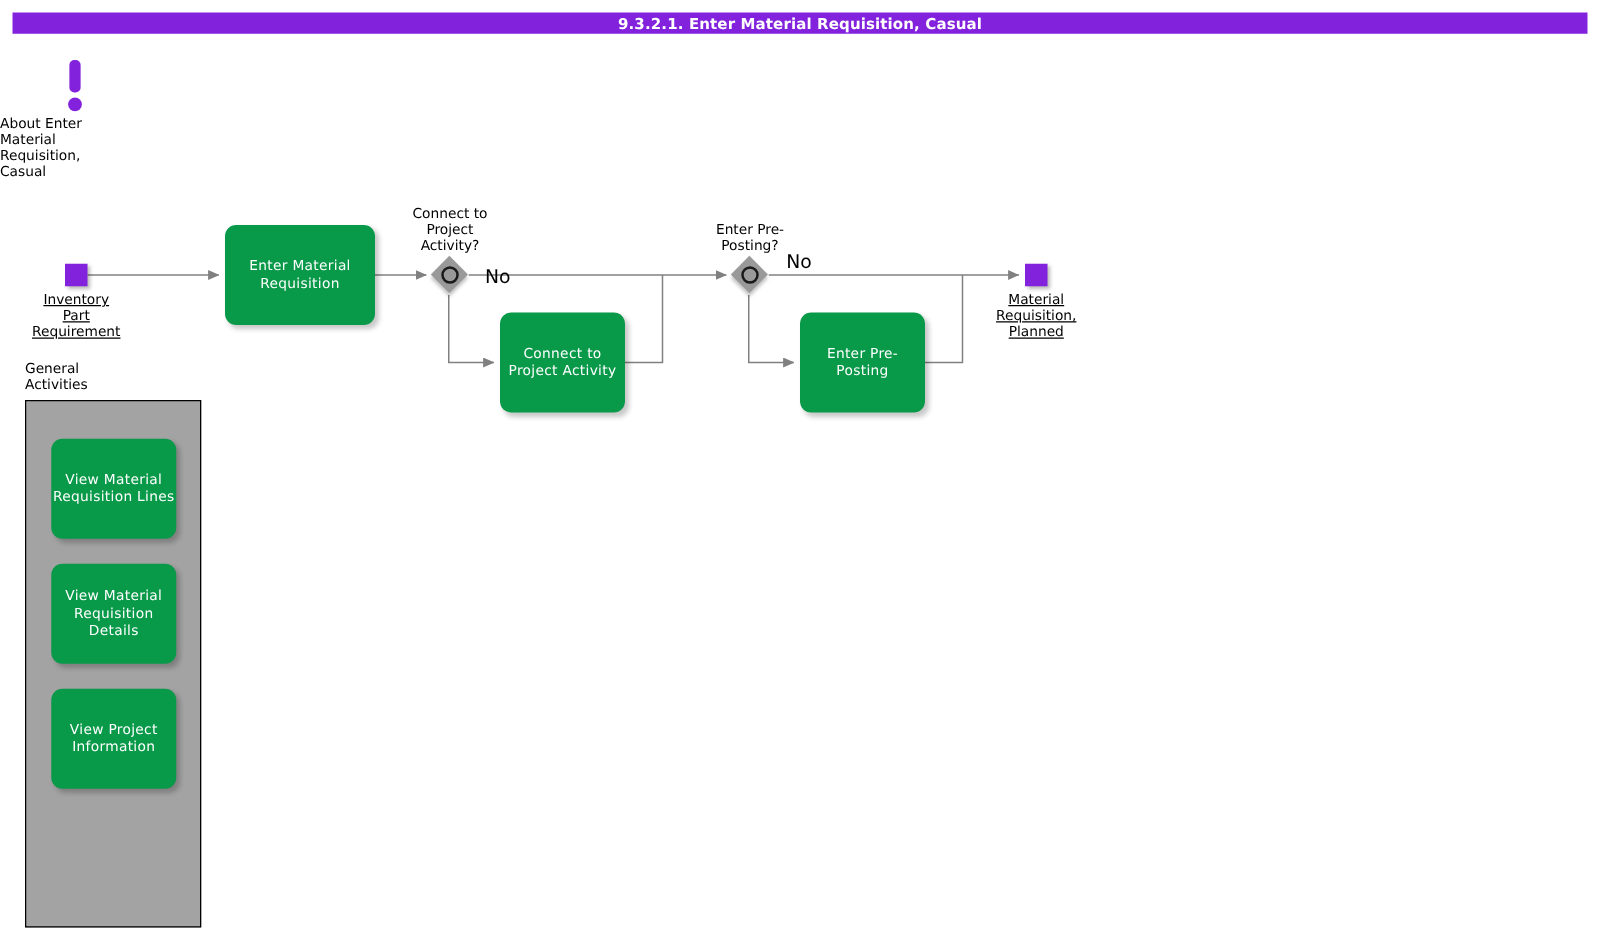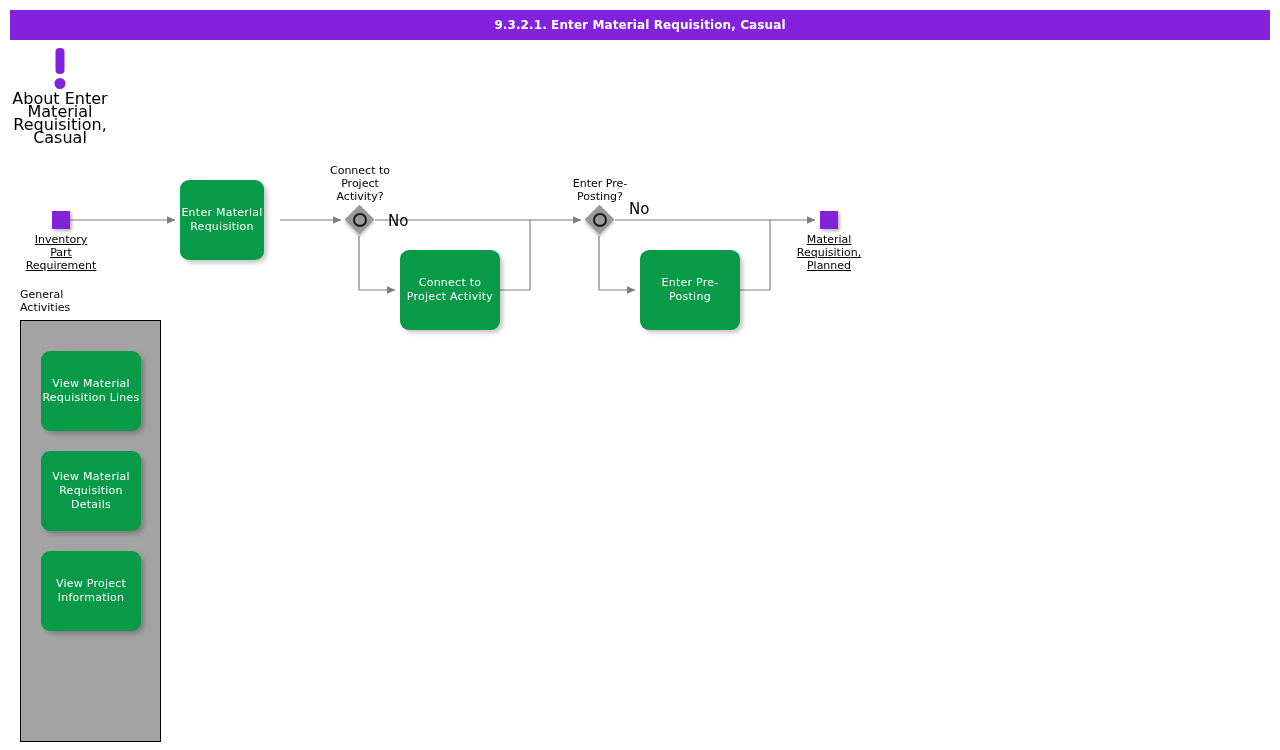--- a/index.html
+++ b/index.html
@@ -16,21 +16,21 @@
     font-family: "DejaVu Sans", "Liberation Sans", sans-serif;
     color: #000000;
   }
 
   
   #title-bar {
     position: absolute;
     left: 10px;
     top: 10px;
     width: 1260px;
-    height: 30px;
+    height: 17px;
     background: #8222dd;
     display: flex;
     align-items: center;
     justify-content: center;
   }
   #title-bar .title-text {
     color: #ffffff;
     font-size: 12px;
     font-weight: bold;
     font-family: "DejaVu Sans", "Liberation Sans", sans-serif;
@@ -169,24 +169,24 @@
     left: 50%;
     top: 30px;
     transform: translateX(-50%);
     width: 11px;
     height: 11px;
     background: #8222dd;
     border-radius: 50%;
   }
   #about-annotation .about-label {
     margin-top: 2px;
-    font-size: 16px;
-    line-height: 13px;
-    white-space: pre;
-    text-align: center;
+    font-size: 11px;
+    line-height: 13px;
+    white-space: pre;
+    text-align: left;
     color: #000000;
   }
 
   
   #general-activities-group {
     position: absolute;
     left: 20px;
     top: 320px;
     width: 141px;
     height: 422px;
@@ -256,21 +256,21 @@
 Casual</div>
 </div>
 
 <div class="node" style="left:52px; top:211px;">
   <div class="event-square"></div>
   <div class="event-label">Inventory
 Part
 Requirement</div>
 </div>
 
-<div class="node task-box" style="left:180px; top:180px; width:84px; height:80px;">Enter Material
+<div class="node task-box" style="left:180px; top:180px; width:120px; height:80px;">Enter Material
 Requisition</div>
 
 <div class="node" style="left:345px; top:205px; width:30px; height:30px;">
   <div class="gateway" style="left:0; top:0;">
     <div class="diamond"></div>
     <div class="ring"></div>
   </div>
   <div class="gateway-label">Connect to
 Project
 Activity?</div>

